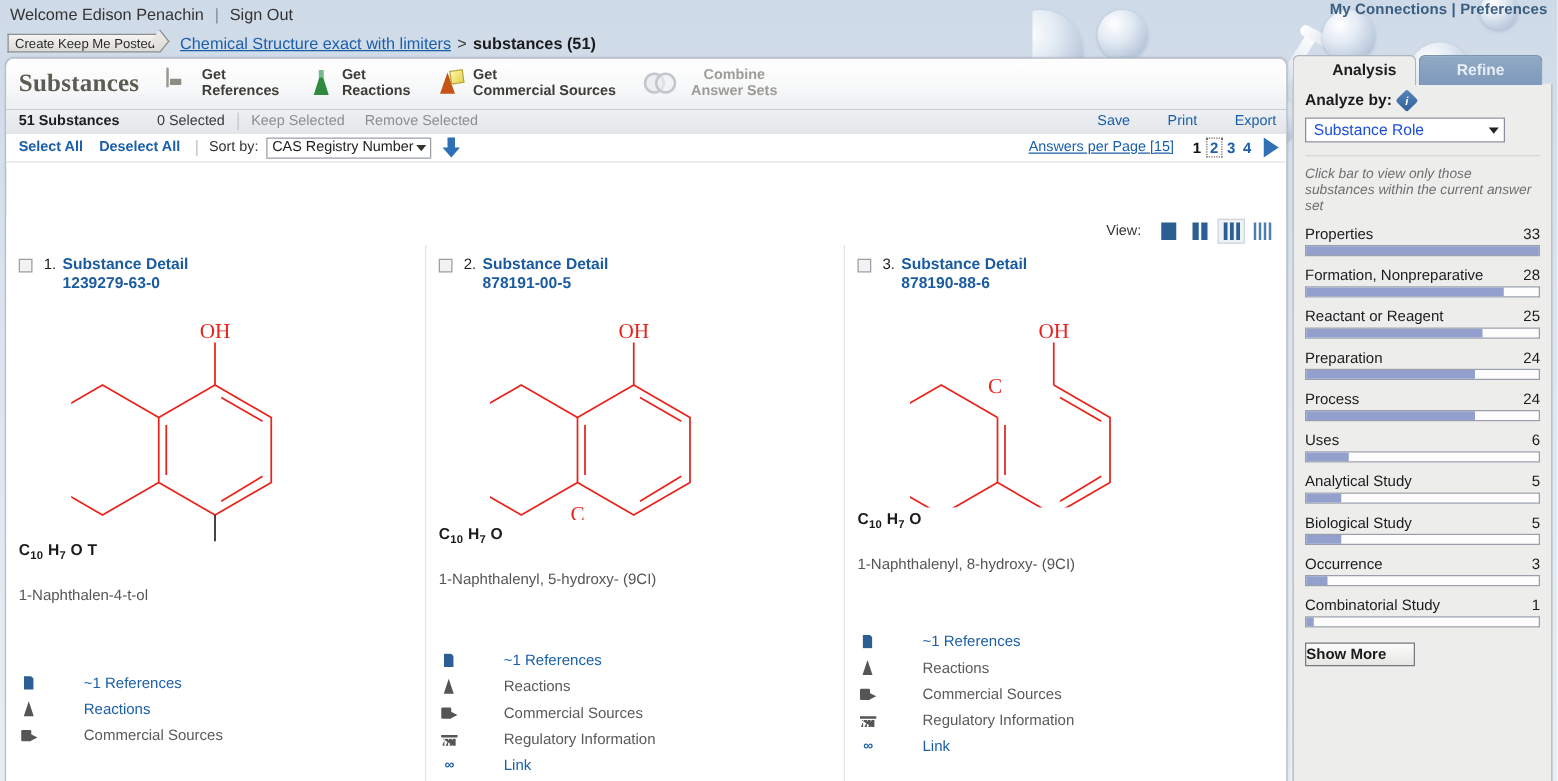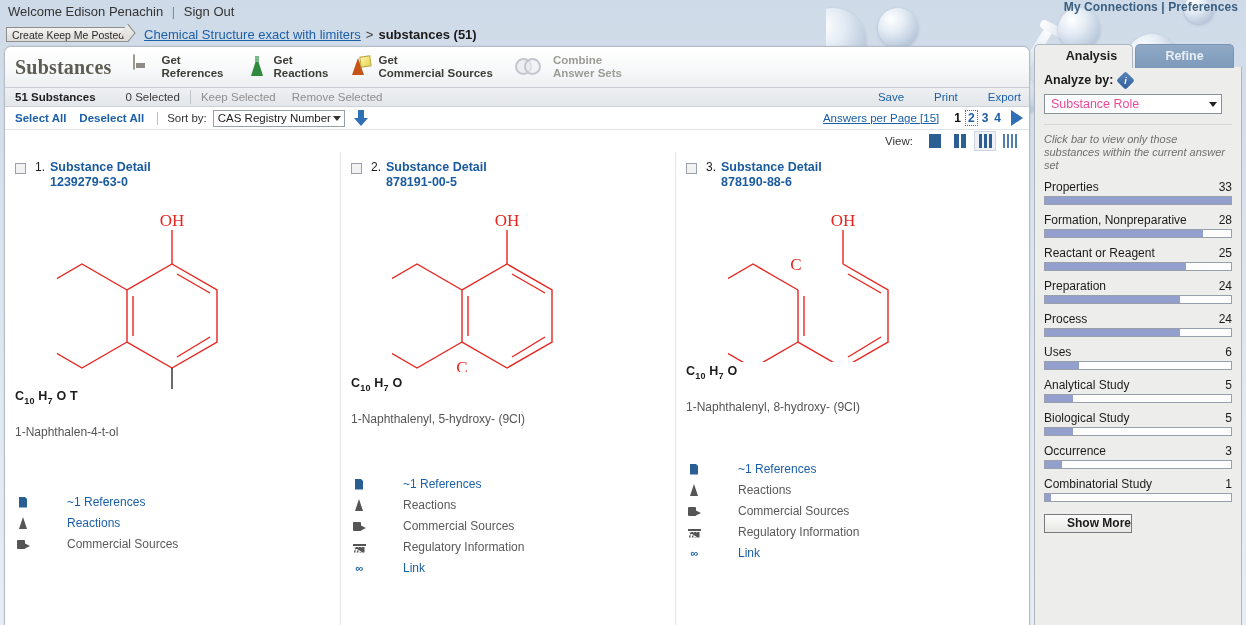--- a/index.html
+++ b/index.html
@@ -89,21 +89,21 @@
     font-size: 20px; font-weight: bold; color: #5c5c52;
     margin-right: 22px; letter-spacing: .2px;
   }
   .tool {
     display: flex; align-items: center; margin-right: 22px; cursor: pointer;
   }
   .tool .lbl {
     font-size: 11.5px; font-weight: bold; color: #3d3d38; line-height: 13px;
     margin-left: 6px;
   }
-  .tool.disabled .lbl { color: #9c9c97; }
+  .tool.disabled .lbl { color: #9c9c97; text-align: center; }
 
   
   .ic { width: 22px; height: 24px; position: relative; flex: none; }
   .ic-doc { width: 17px; height: 21px; background: linear-gradient(135deg,#fefefe,#e4e4e0);
     border: 1px solid #9a9a92; border-radius: 1px; position: relative; margin-top:1px;}
   .ic-doc:before { content:""; position:absolute; top:1px; left:2px; right:2px; height:1px;
     box-shadow: 0 2px 0 #b9b9b2, 0 4px 0 #b9b9b2, 0 6px 0 #b9b9b2, 0 8px 0 #b9b9b2, 0 10px 0 #b9b9b2;}
   .ic-doc:after{content:""; position:absolute; bottom:1px; left:2px; width:9px; height:5px;
     background:#8d8d86;}
   .ic-flask { position:absolute; left:5px; top:2px; width:0; height:0;
@@ -160,21 +160,21 @@
   .sort-right { margin-left:auto; display:flex; align-items:center; padding-right:6px; }
   .sort-right .app { color:#1b5fa8; margin-right: 12px; }
   .pg { margin: 0 3px; color:#1b5fa8; text-decoration:none; font-weight:bold; font-size:12px;}
   .pg.cur { color:#111; }
   .pg.focus { border:1px dotted #6b6b6b; padding:0 2px; margin:0 1px; }
   .pgnext { margin-left:7px; width:0;height:0;border-top:8px solid transparent;border-bottom:8px solid transparent;border-left:12px solid #2f6fb5; }
 
   
   .viewrow {
     height: 22px; display:flex; align-items:center; justify-content:flex-end;
-    background:#fff; padding-right: 8px; font-size: 11.5px; color:#333;
+    background:#fff; padding-right: 8px; font-size: 11.5px; color:#333;margin-top:44px;
   }
   .viewrow .vlbl { margin-right: 8px; }
   .vbtn { width: 22px; height: 20px; display:flex; align-items:center; justify-content:center; margin-left:3px; }
   .vbtn.sel { background:#eef1f5; border:1px solid #cfd5dd; }
   .vb { display:flex; gap:2px; }
   .vb i { display:block; width:12px; height:14px; background:#2b5e92; }
   .vb.c2 i { width:5px; }
   .vb.c3 i { width:3px; }
   .vb.c4 i { width:2px; background:#4f7fae; }
 
@@ -231,34 +231,34 @@
   .an-by { display:flex; align-items:center; font-size:12.5px; font-weight:bold; color:#1b1b1b; }
   .info-ic {
     width:13px;height:13px; margin-left:6px; position:relative;
     background: linear-gradient(135deg,#5b86bd,#2f5f98);
     transform: rotate(45deg); border-radius:2px;
   }
   .info-ic span { position:absolute; inset:0; transform: rotate(-45deg);
     color:#fff; font-size:9px; font-weight:bold; font-style:italic;
     display:flex;align-items:center;justify-content:center; }
   .an-select {
-    margin-top:7px; width: 178px; height: 20px; background:#fff;
+    margin-top:7px; width: 160px; height: 20px; background:#fff;
     border:1px solid #8a9099; display:flex;align-items:center;justify-content:space-between;
-    padding: 0 4px 0 6px; font-size: 12.5px; color:#ec4899;
+    padding: 0 4px 0 6px; font-size: 12.5px; color:#1d4ed8;
   }
   .an-select .caret { width:0;height:0;border-left:4px solid transparent;border-right:4px solid transparent;border-top:5px solid #222; }
   .hint { margin-top: 10px; font-size: 11px; font-style: italic; color:#6e6e6e; line-height: 13px;
     border-top:1px solid #d7d8d5; padding-top:8px; }
   .barblock { margin-top: 8px; }
   .barrow { display:flex; justify-content:space-between; font-size:12px; color:#1b1b1b; }
   .barrow .bnum { font-weight: normal; }
   .bartrack { height: 9px; background:#fdfdfd; border:1px solid #9aa0ab; margin-top:2px; }
   .barfill { height: 100%; background:#93a0cd; }
   .showmore {
-    margin-top: 12px; width: 88px; height: 19px; line-height: 17px; text-align:right;
+    margin-top: 12px; width: 88px; height: 19px; line-height: 17px; text-align:left;
     background: linear-gradient(to bottom,#fcfcfc,#e6e6e4);
     border:1px solid #76797d; font-size:12px; font-weight:bold; color:#1b1b1b;
   }
 </style>
 </head>
 <body>
 
 <div class="bg-molecules">
   <div class="stick" style="left:205px;top:22px;width:9px;height:58px;transform:rotate(32deg);"></div>
   <div class="stick" style="left:248px;top:52px;width:9px;height:46px;transform:rotate(-38deg);"></div>

